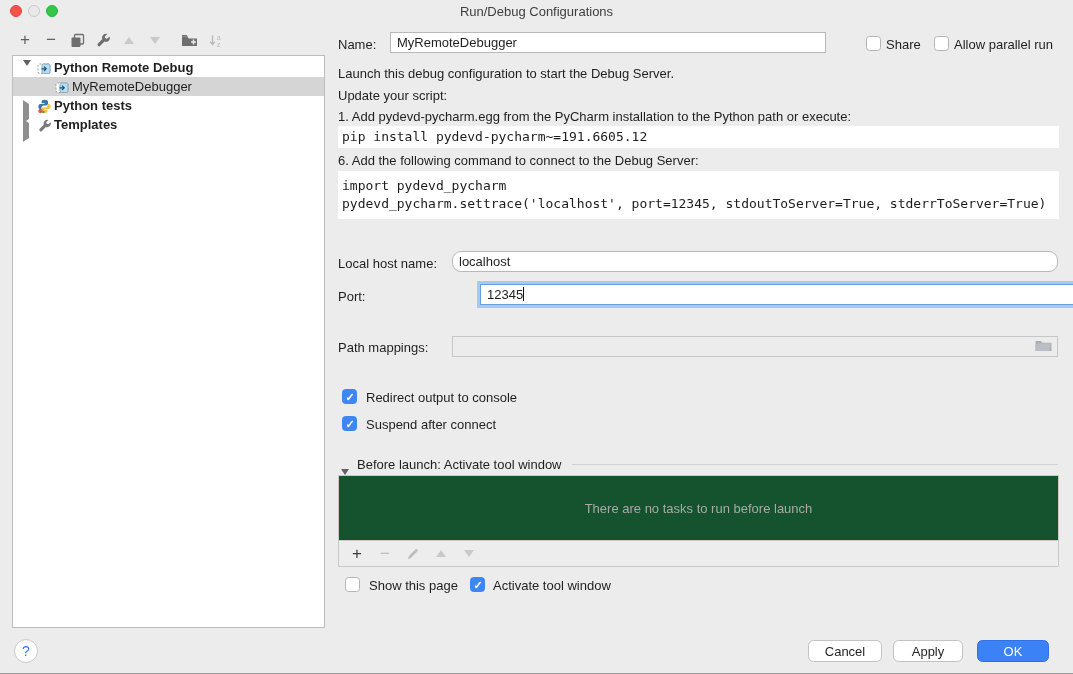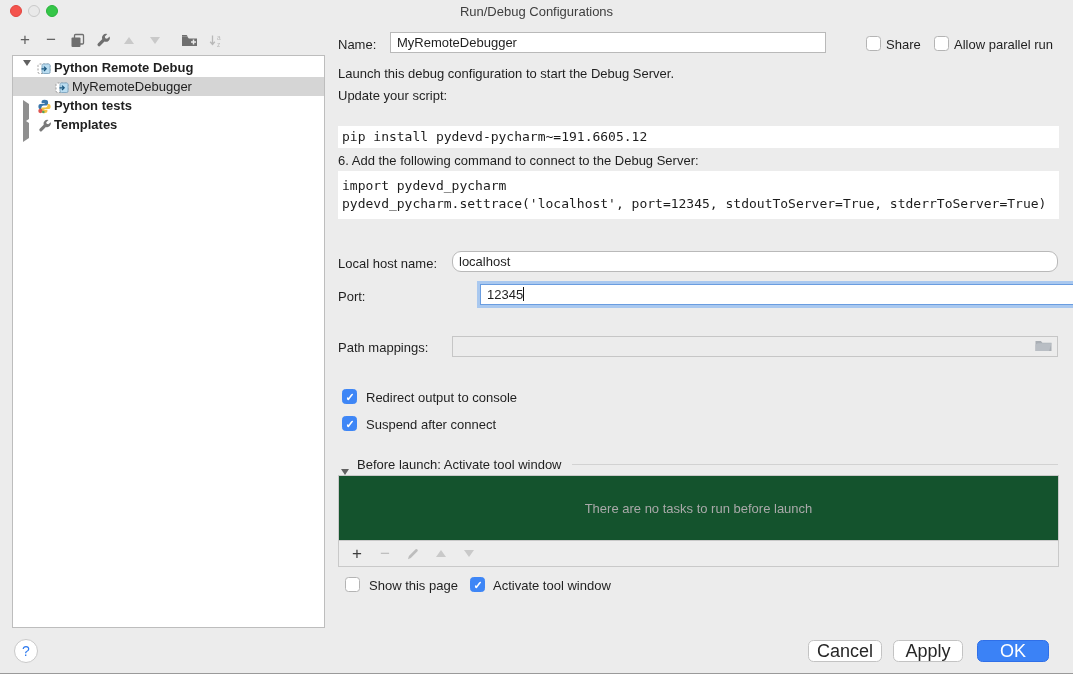--- a/index.html
+++ b/index.html
@@ -49,21 +49,21 @@
   .cb.checked::after { content:"✓"; position:absolute; left:2.5px; top:0.5px; color:#fff; font-size:11px; font-weight:bold; }
   
   .bl-line { position:absolute; height:1px; background:#d2d2d2; }
   .task-box { position:absolute; background:#14532d; border:1px solid #c9c9c9;
     display:flex; align-items:center; justify-content:center; color:#a9a9a9; }
   .task-strip { position:absolute; background:#ededed; border:1px solid #c9c9c9;
     display:flex; align-items:center; padding-left:10px; }
   .task-strip .tbtn { margin-right:12px; }
   
   .btn { position:absolute; height:22px; border-radius:5.5px; background:#fff;
-    border:1px solid #c3c3c3; font-size:18px; color:#262626; text-align:center; line-height:21px; }
+    border:1px solid #c3c3c3; font-size:13px; color:#262626; text-align:center; line-height:21px; }
   .btn.primary { background:#3b82f6; border-color:#2f6fe8; color:#fff; }
   .help-btn { position:absolute; left:14px; top:639px; width:24px; height:24px; border-radius:50%;
     background:#fff; border:1px solid #c9c9c9; color:#2f7bef; font-size:14px; text-align:center; line-height:22px; }
 </style>
 </head>
 <body>
 
 <div class="window">
 
   <div class="titlebar">
@@ -160,20 +160,21 @@
 
   <div class="abs" style="left:338px; top:37px;">Name:</div>
   <div class="field abs" style="left:390px; top:32px; width:436px;">MyRemoteDebugger</div>
   <span class="cb" style="left:866px; top:36px;"></span>
   <div class="abs" style="left:886px; top:37px;">Share</div>
   <span class="cb" style="left:934px; top:36px;"></span>
   <div class="abs" style="left:954px; top:37px;">Allow parallel run</div>
 
   <div class="abs" style="left:338px; top:66px;">Launch this debug configuration to start the Debug Server.</div>
   <div class="abs" style="left:338px; top:88px;">Update your script:</div>
+  <div class="abs" style="left:338px; top:109px;">1. Add pydevd-pycharm.egg from the PyCharm installation to the Python path or execute:</div>
   <div class="code abs" style="left:338px; top:126px; width:721px; height:22px; line-height:22px; padding-left:4px;">pip install pydevd-pycharm~=191.6605.12</div>
   <div class="abs" style="left:338px; top:153px;">6. Add the following command to connect to the Debug Server:</div>
   <div class="code abs" style="left:338px; top:171px; width:721px; height:48px; padding:6px 0 0 4px; line-height:18px;">
     <div>import pydevd_pycharm</div>
     <div>pydevd_pycharm.settrace('localhost', port=12345, stdoutToServer=True, stderrToServer=True)</div>
   </div>
 
   <div class="abs" style="left:338px; top:256px;">Local host name:</div>
   <div class="field abs" style="left:452px; top:251px; width:606px;border-radius:9px;">localhost</div>
 

